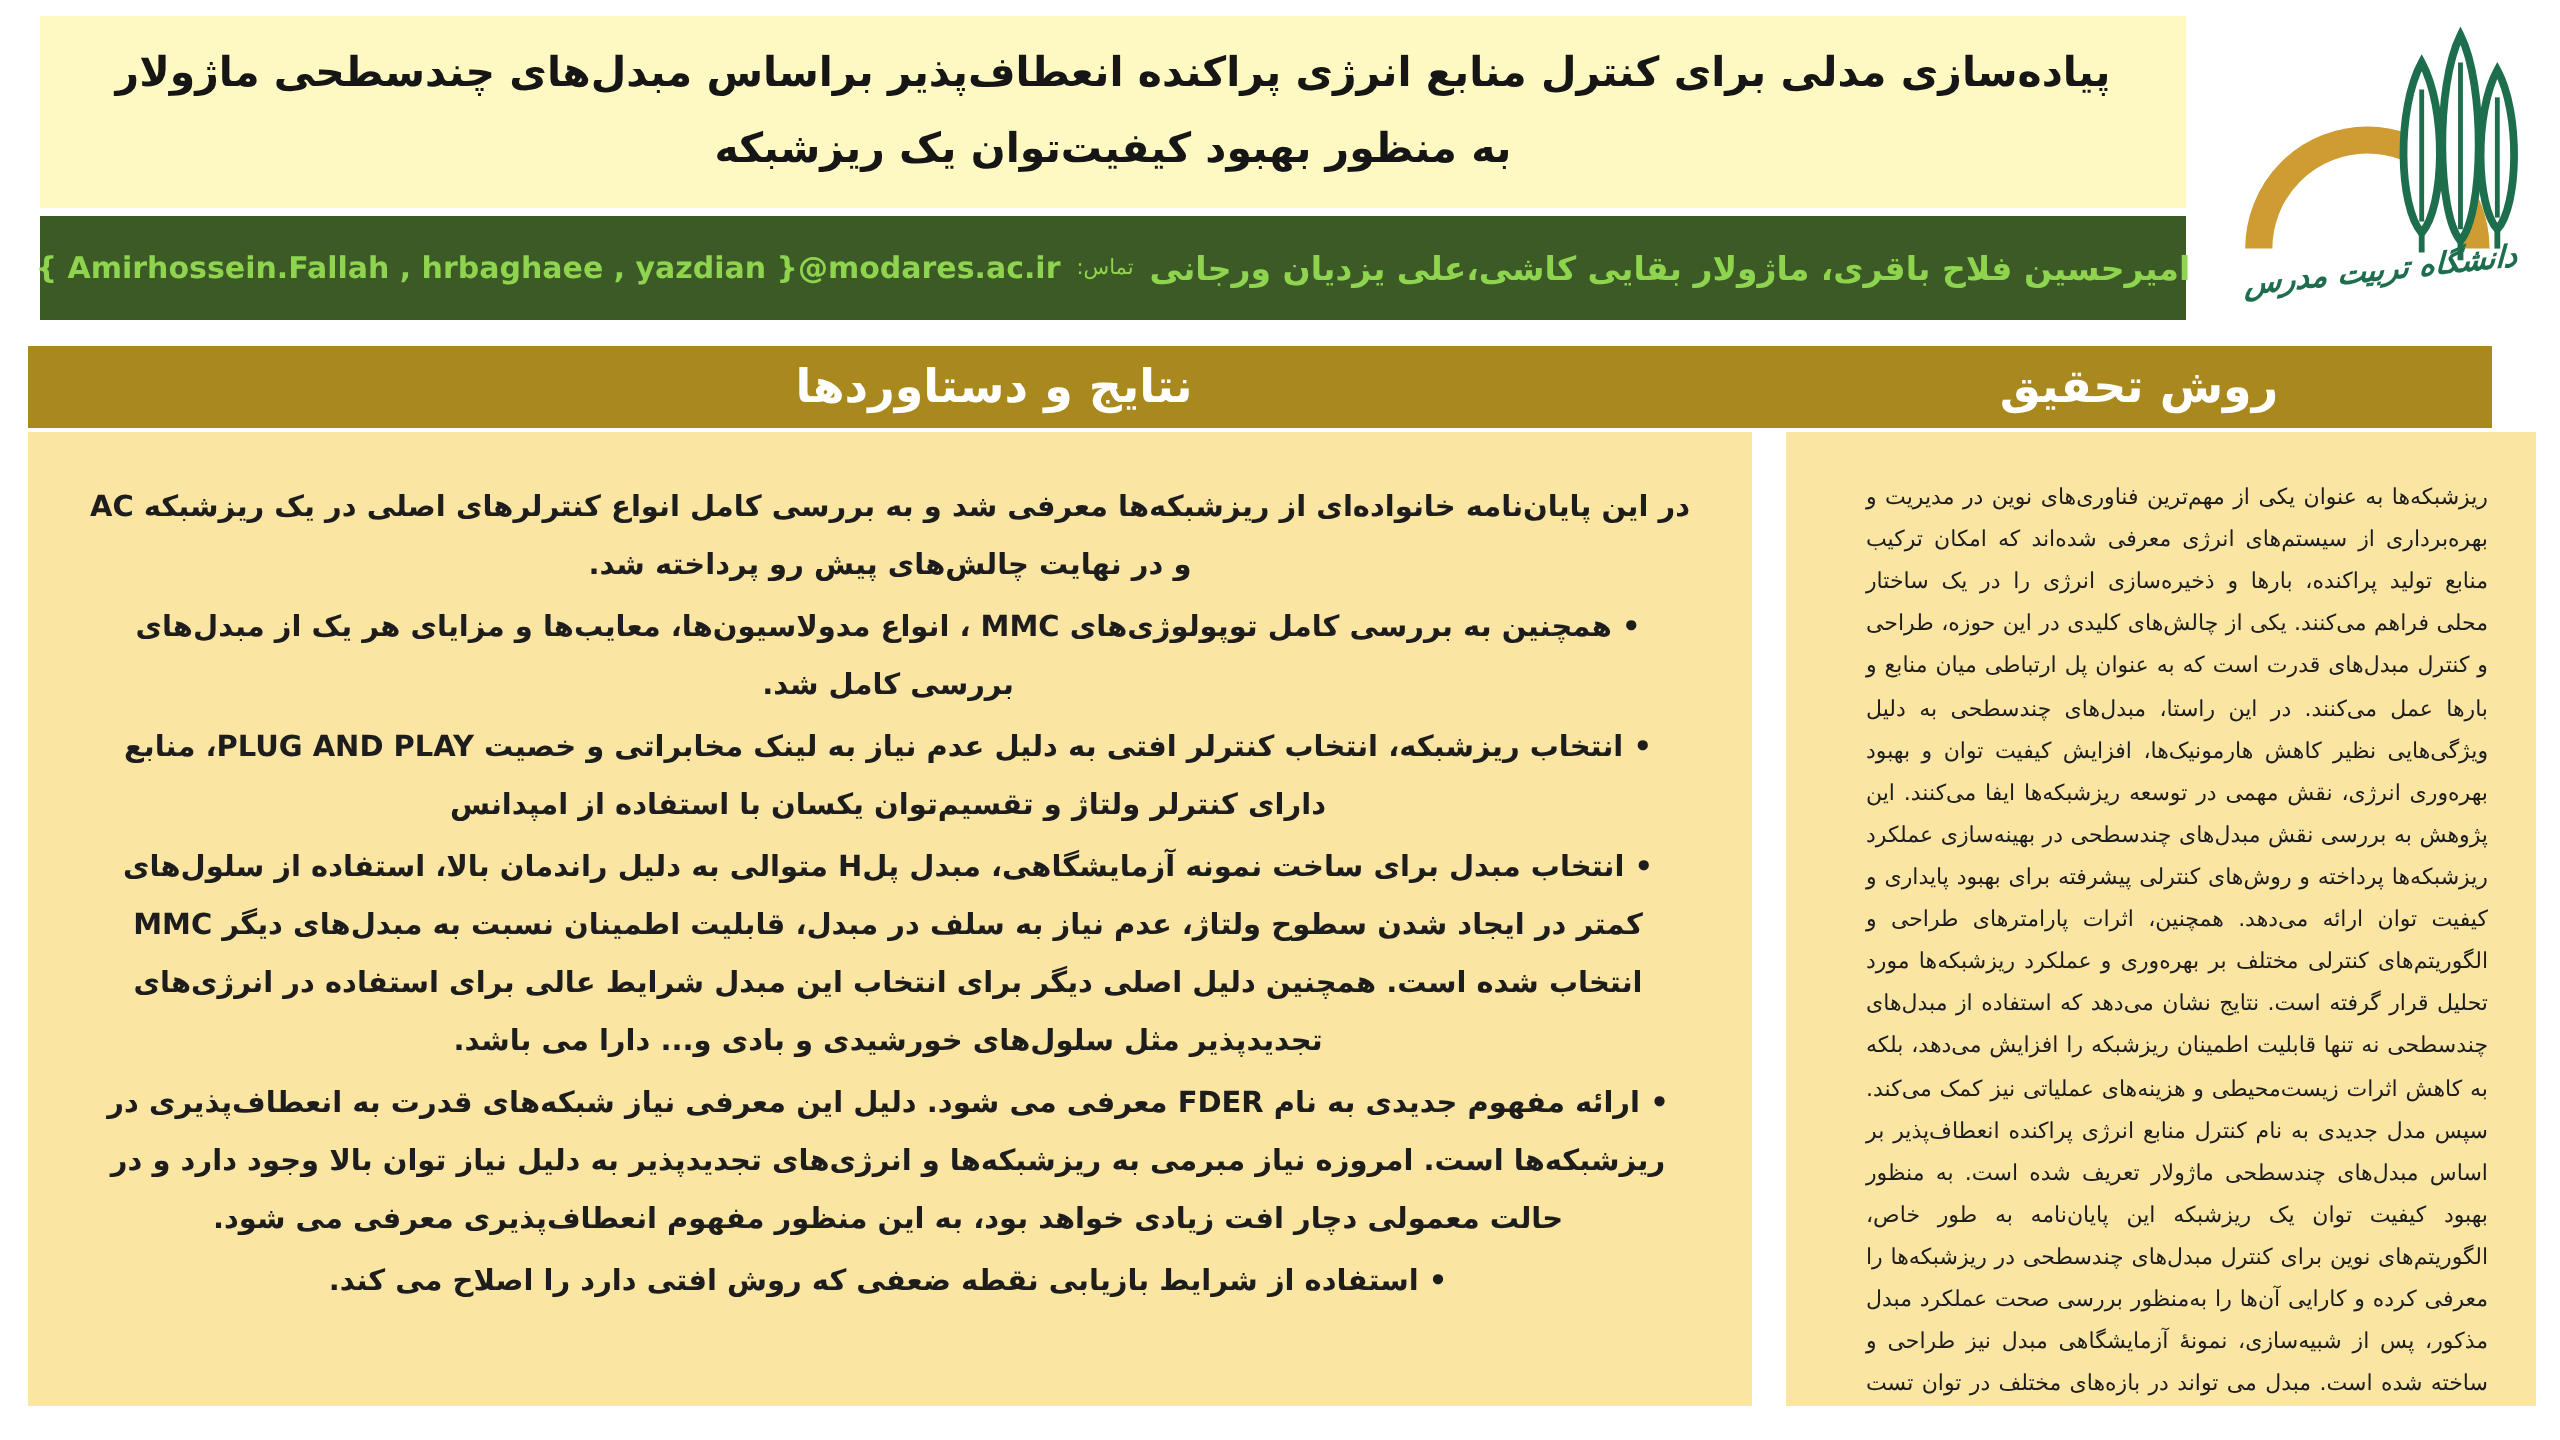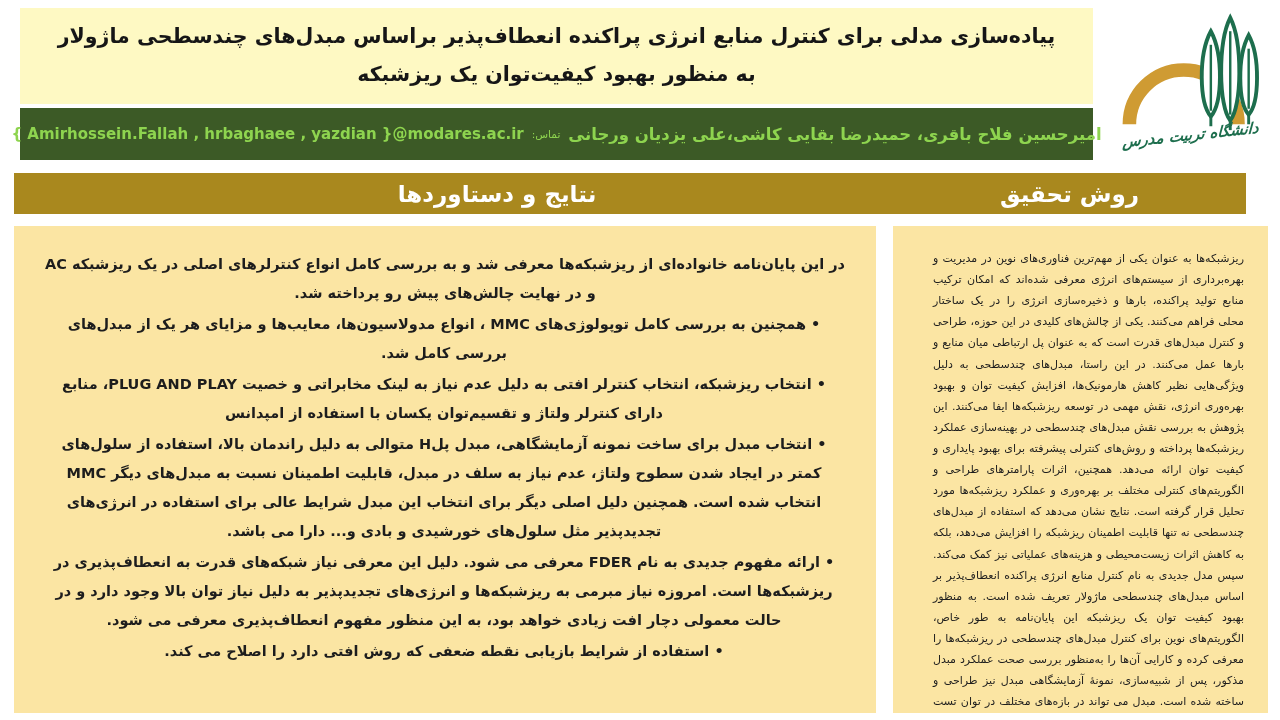--- a/index.html
+++ b/index.html
@@ -52,21 +52,21 @@
     height:41px; top:173px;
     background:#a9881e;
     color:#ffffff; font-weight:bold; font-size:23px;
     display:flex; align-items:center; justify-content:center;
     direction:rtl;
   }
   .panel-header.left  { left:14px;  width:966px; }
   .panel-header.right { left:893px; width:353px; }
 
   .panel-body {
-    top:226px; height:487px;
+    top:216px; height:487px;
     background:#fbe5a3;
     direction:rtl;
     color:#1d1d1d;
     overflow:hidden;
   }
   .panel-body.left  {
     left:14px; width:862px;
     padding:24px 26px 20px 26px;
     font-weight:bold; font-size:14.5px; line-height:2.0;
   }
@@ -87,21 +87,21 @@
 </head>
 <body>
 
 <div class="slide">
 
   <div class="abs title-box">
     <div class="title">پیاده‌سازی مدلی برای کنترل منابع انرژی پراکنده انعطاف‌پذیر براساس مبدل‌های چندسطحی ماژولار به منظور بهبود کیفیت‌توان یک ریزشبکه</div>
   </div>
 
   <div class="abs author-bar">
-    <span class="authors">امیرحسین فلاح باقری، حمیدرضا بقایی کاشی،علی یزدیان ورجانی</span>
+    <span class="authors">امیرحسین فلاح باقری، ماژولار بقایی کاشی،علی یزدیان ورجانی</span>
     <span class="contact-label">تماس:</span>
     <span class="email">{ Amirhossein.Fallah , hrbaghaee , yazdian }@modares.ac.ir</span>
   </div>
 
   <div class="abs logo">
     <svg width="160" height="128" viewBox="0 0 165 132">
 
       <path d="M 20 122 A 56 56 0 0 1 132 122" fill="none" stroke="#cf9b33" stroke-width="14"></path>
 
       <path d="M 104 26 C 117 50, 116 100, 104 114 C 92 100, 91 50, 104 26 Z" fill="#ffffff" stroke="#1d6e4d" stroke-width="4"></path>

